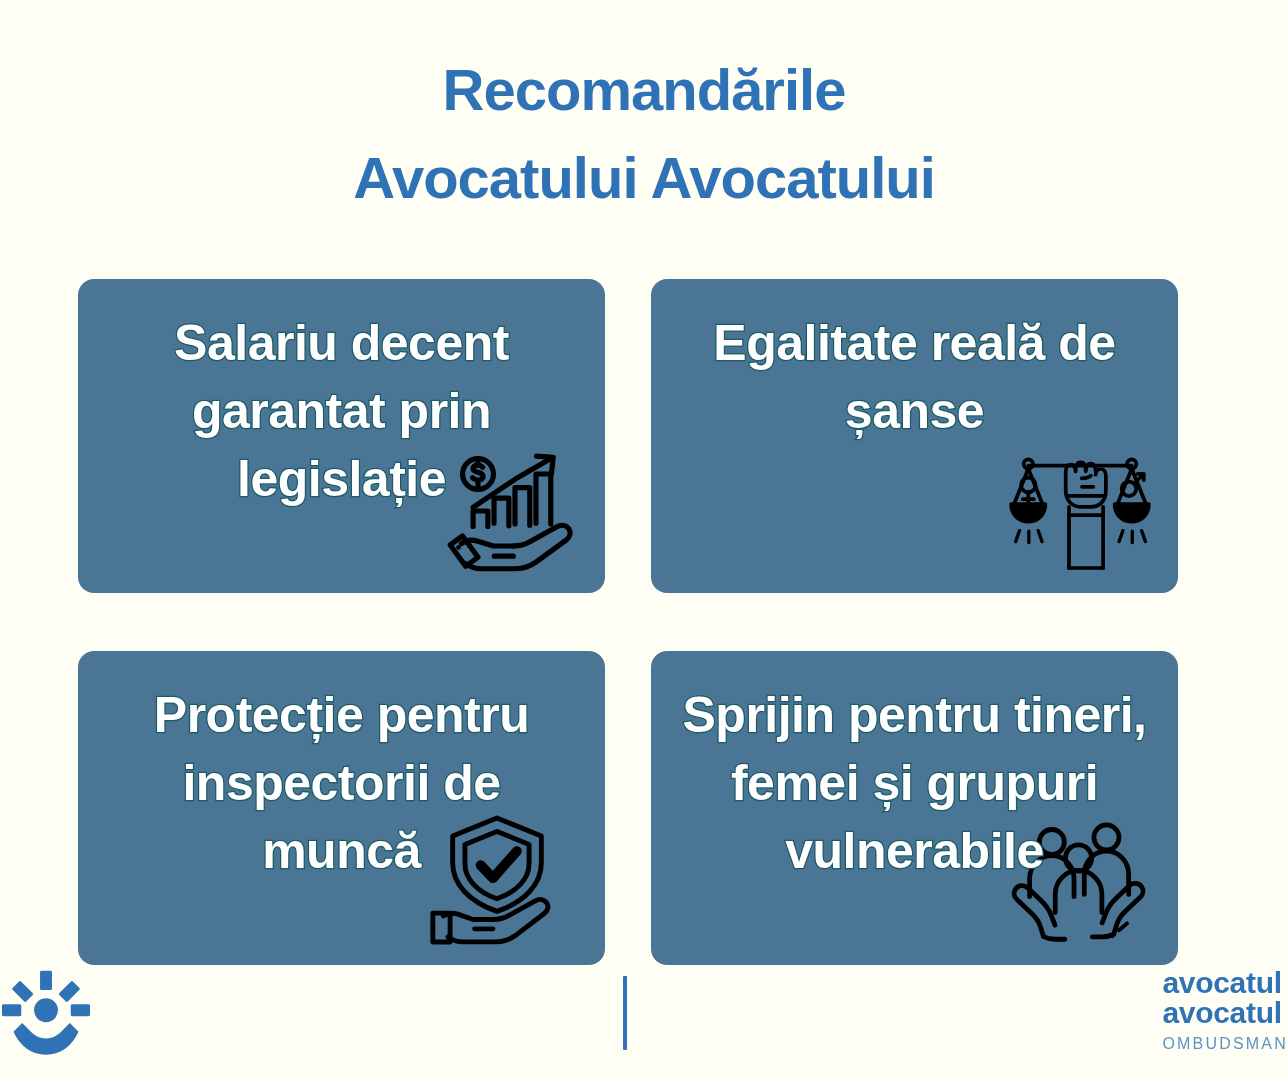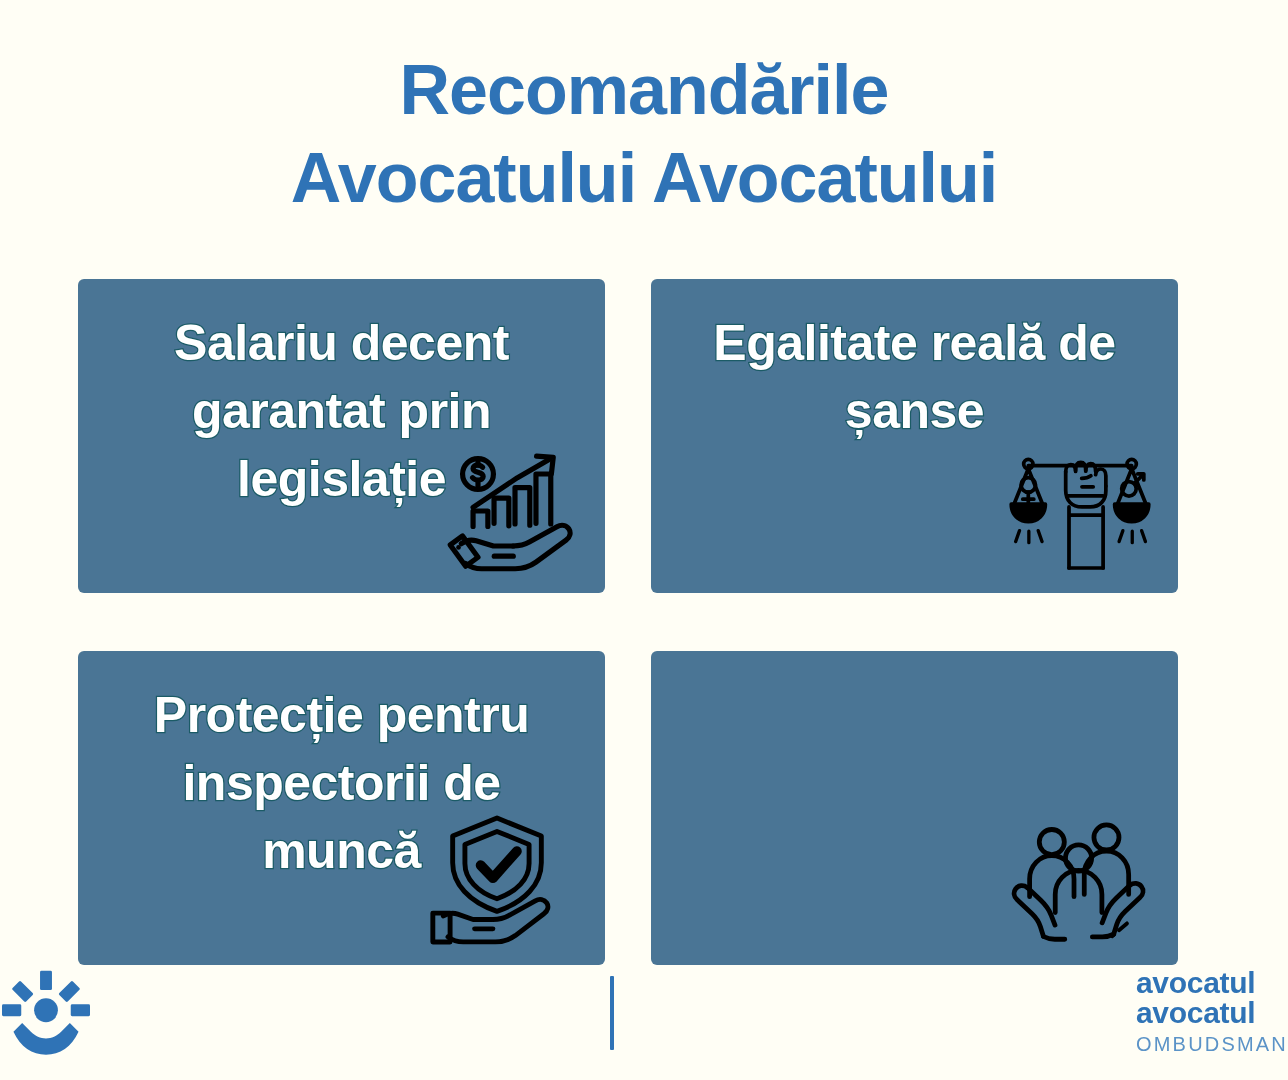--- a/index.html
+++ b/index.html
@@ -20,21 +20,21 @@
   #title-block {
     position: absolute;
     top: 46px;
     left: 0;
     width: 1288px;
     text-align: center;
   }
   .title-line {
     color: #2f73b6;
     font-weight: bold;
-    font-size: 70px;
+    font-size: 58px;
     line-height: 88px;
     letter-spacing: -1px;
     white-space: nowrap;
   }
 
   
   #cards-grid {
     position: absolute;
     top: 279px;
     left: 78px;
@@ -42,21 +42,21 @@
     display: grid;
     grid-template-columns: 527px 527px;
     grid-template-rows: 314px 314px;
     column-gap: 46px;
     row-gap: 58px;
   }
 
   .card {
     position: relative;
     background: #4a7595;
-    border-radius: 6px;
+    border-radius: 16px;
     overflow: hidden;
   }
 
   .card-text {
     position: absolute;
     left: 0;
     right: 0;
     top: 30px;
     padding: 0 22px;
     text-align: center;
@@ -113,21 +113,21 @@
   #logo-wordmark { line-height: 1; }
   .logo-word {
     color: #2f73b6;
     font-weight: bold;
     font-size: 30px;
     line-height: 30px;
     letter-spacing: -0.3px;
   }
   #logo-sub {
     color: #5b93c7;
-    font-size: 20px;
+    font-size: 16px;
     line-height: 26px;
     letter-spacing: 2.2px;
     margin-top: 3px;
   }
 </style>
 </head>
 <body>
 
 <div id="title-block">
   <div class="title-line">Recomandările</div>
@@ -217,20 +217,21 @@
         <path d="M14 90 c3.8-2.3 8.3-3 12.3-1.6 l13.2 4.6 h16.3"></path>
         <path d="M56.5 93 c5.6 0 9.4-1 13.8-3.5 l22.5-12.5 c3.7-2 7.7-1.2 9.8 1.8 2 3 1 6.9-2.4 9.3 L75.7 106.8 c-5.1 3.7-10.7 5.4-17.1 5.4 H31 c-4.9 0-9.2-1.4-13-4.3"></path>
         <path d="M40.8 101 h15.7"></path>
 
         <path d="M5 87.5 h14.8 v24.8 H5 z"></path>
       </svg>
     </div>
   </div>
 
   <div class="card card-4">
+    <div class="card-text">Sprijin pentru tineri, femei și grupuri vulnerabile</div>
     <div class="card-icon">
       <svg viewBox="0 0 130 120" fill="none" stroke="#000000" stroke-width="4.2" stroke-linecap="round" stroke-linejoin="round">
 
         <circle cx="42" cy="24" r="11"></circle>
         <path d="M22.5 72 V56.5 c0-11.6 8.7-20.5 19.5-20.5 10.8 0 19.5 8.9 19.5 20.5 V72"></path>
 
         <circle cx="90" cy="20" r="11"></circle>
         <path d="M70.5 70 V52.5 c0-11.6 8.7-20.5 19.5-20.5 10.8 0 19.5 8.9 19.5 20.5 V70"></path>
 
         <circle cx="65.5" cy="38" r="11.5"></circle>

